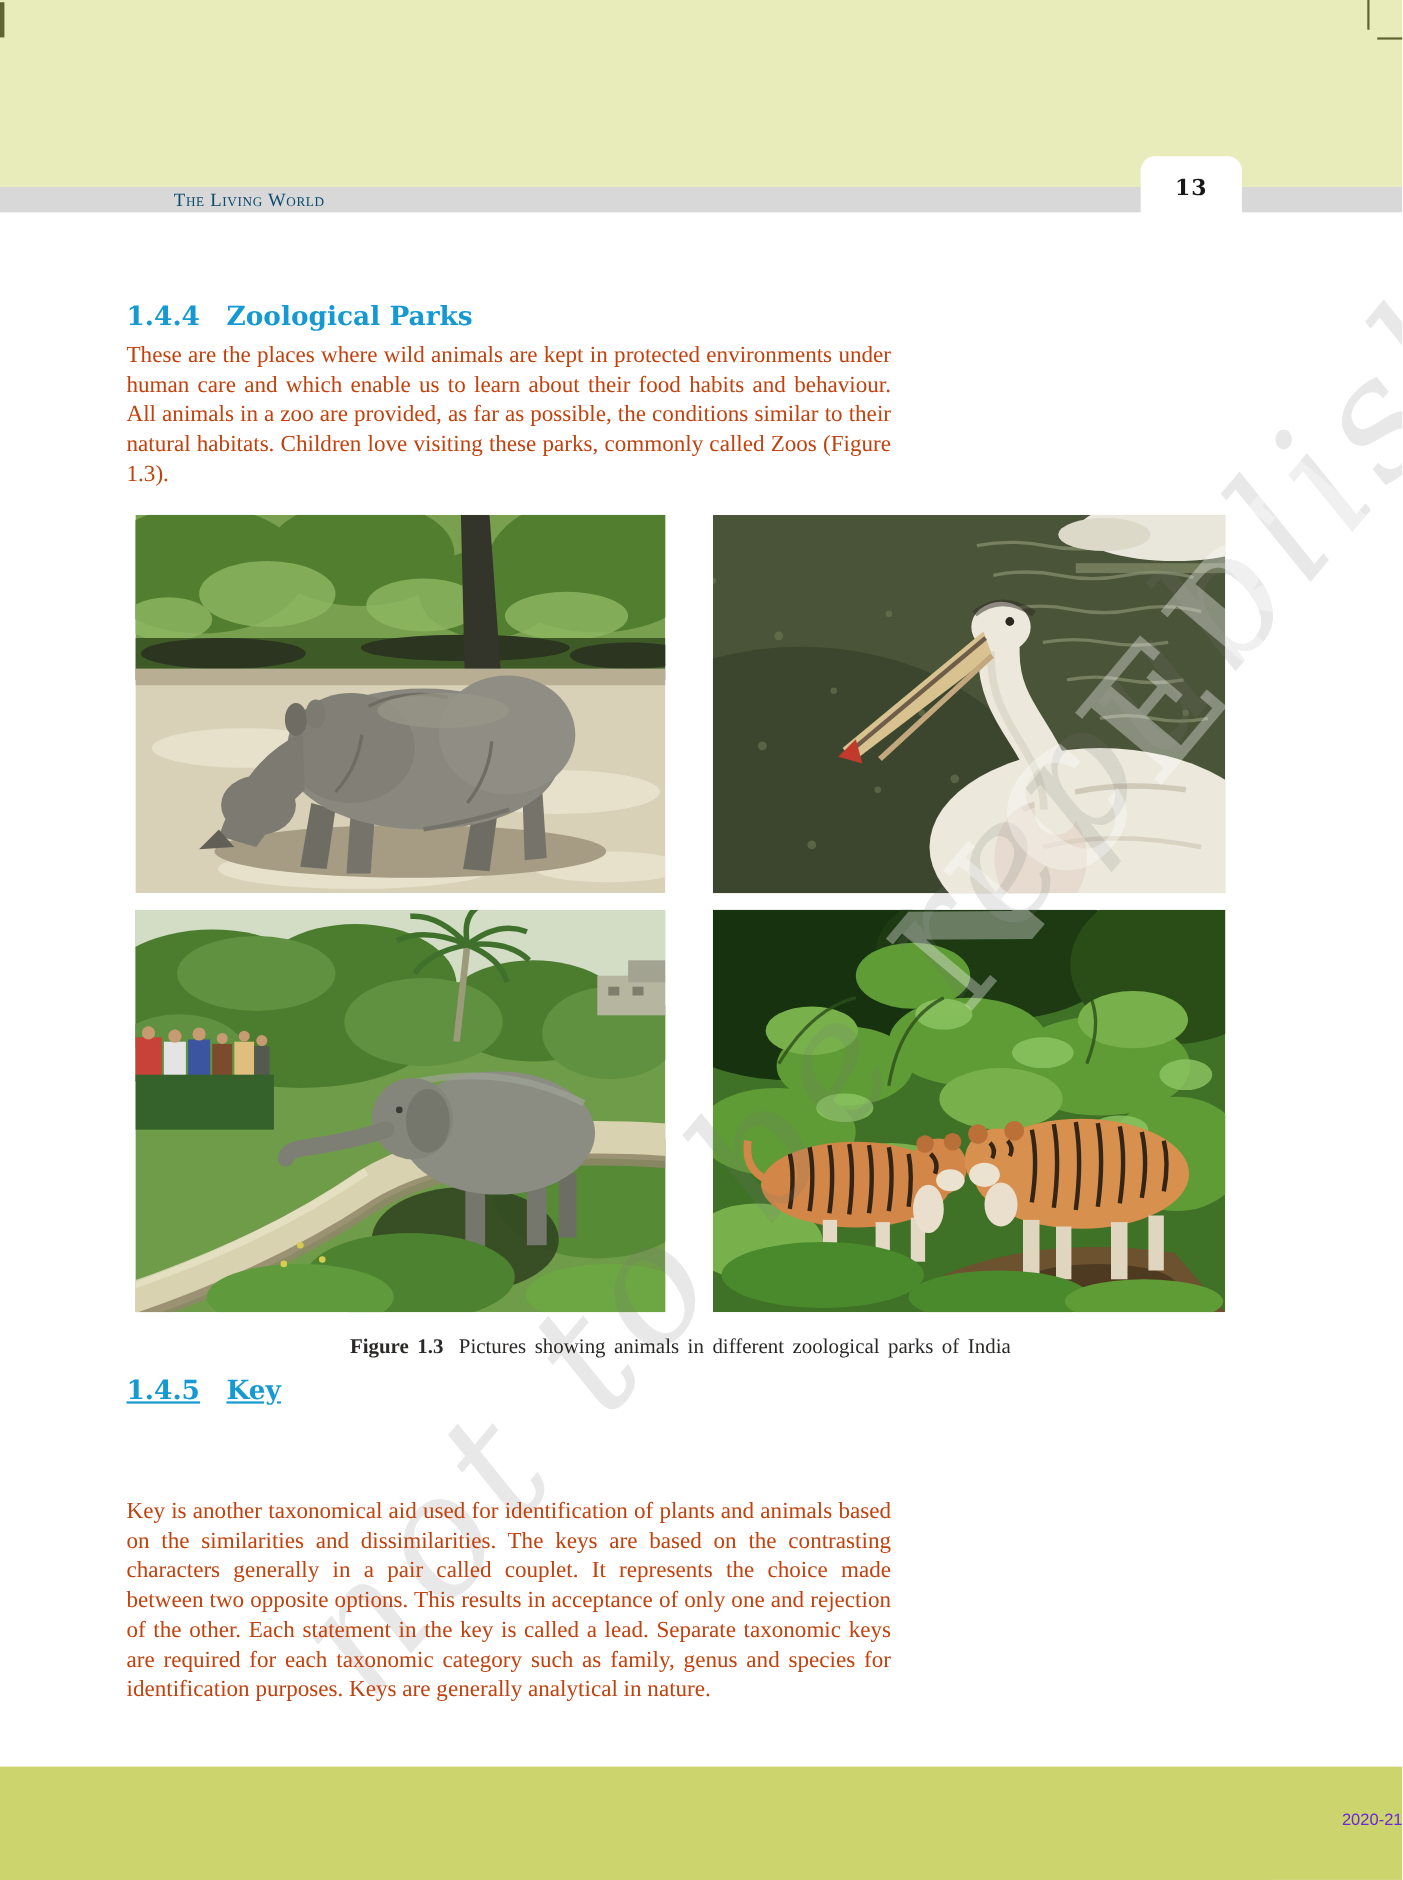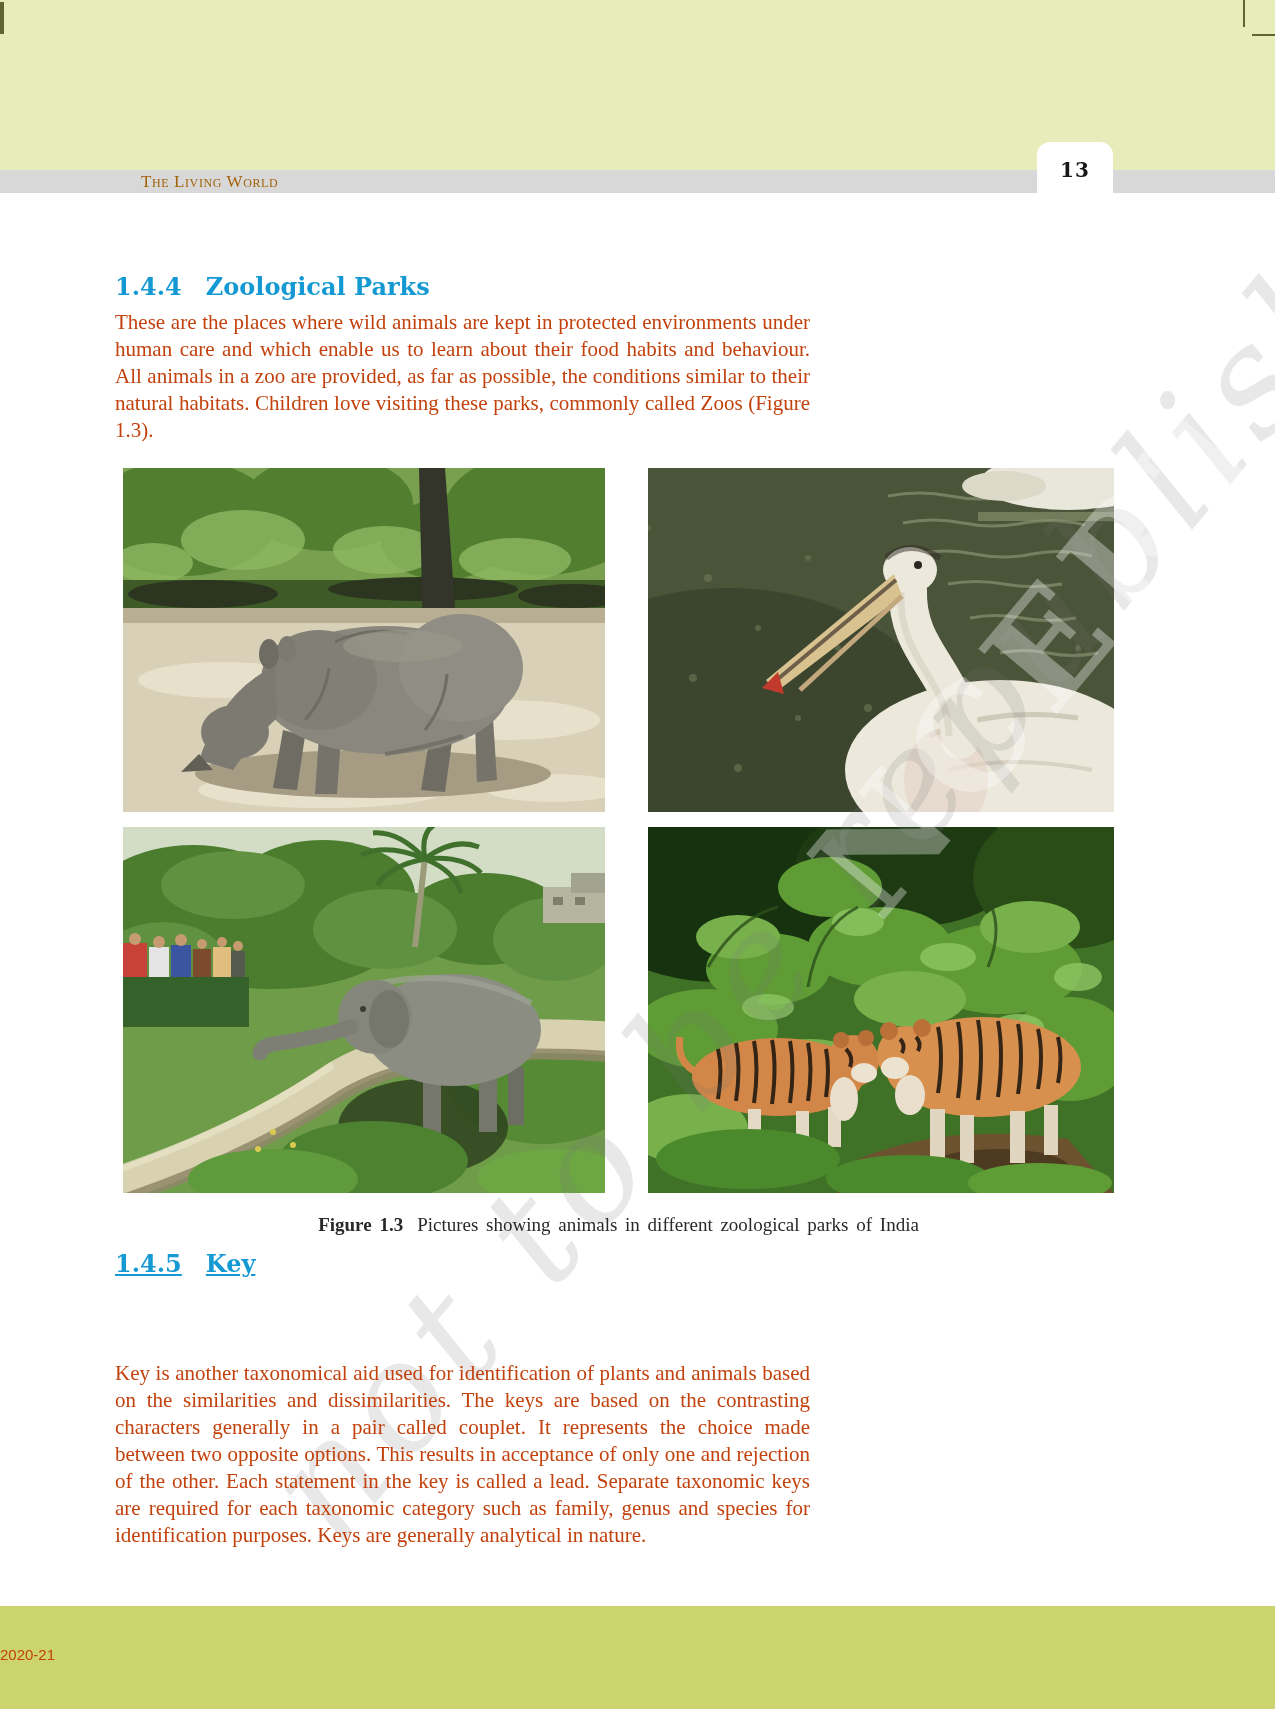--- a/index.html
+++ b/index.html
@@ -5,23 +5,23 @@
   html,body{margin:0;padding:0;background:#ffffff;}
   .page{position:relative;width:1275px;height:1709px;background:#ffffff;overflow:hidden;
         font-family:"Liberation Serif",serif;color:#2e2d2b;}
   
   .band-top{position:absolute;left:0;top:0;width:1275px;height:170px;background:#e8ecba;}
   .edge-mark{position:absolute;background:#5f6433;}
   .em1{left:0;top:2px;width:4px;height:32px;}
   .em2{left:1243px;top:0;width:2px;height:27px;}
   .em3{left:1252px;top:34px;width:23px;height:2px;}
   .header-bar{position:absolute;left:0;top:170px;width:1275px;height:23px;background:#d8d8d8;}
-  .header-title{position:absolute;left:141px;top:171px;font-variant:small-caps;
-        font-size:17px;line-height:21px;letter-spacing:.6px;color:#a16207;}
-  .page-tab{position:absolute;left:1037px;top:142px;width:76px;height:62px;background:#ffffff;
+  .header-title{position:absolute;left:158px;top:171px;font-variant:small-caps;
+        font-size:17px;line-height:21px;letter-spacing:.6px;color:#0c4a6e;}
+  .page-tab{position:absolute;left:1037px;top:142px;width:92px;height:62px;background:#ffffff;
         border-radius:13px 13px 0 0;z-index:4;text-align:center;}
   .page-tab span{display:inline-block;margin-top:16px;font-family:"DejaVu Serif",serif;
         font-weight:bold;font-size:20px;letter-spacing:1px;color:#171717;}
   
   .sec-head{position:absolute;left:115px;z-index:3;font-family:"DejaVu Serif",serif;
         font-weight:bold;font-size:24px;color:#1499d3;white-space:nowrap;}
   .sec-head .sec-num{margin-right:24px;}
   .sh1{top:272px;}
   .sh2{top:1249px;text-decoration:underline;}
   .para{position:absolute;left:115px;width:695px;z-index:3;font-size:21px;line-height:27px;
@@ -40,22 +40,22 @@
   .fig-caption .fig-label{font-family:Liberation Serif, serif;font-weight:bold;margin-right:14px;}
   
   .wm{position:absolute;z-index:2;white-space:nowrap;transform-origin:0 0;pointer-events:none;
       font-family:"DejaVu Serif",serif;}
   .wm-repub{left:230px;top:1460px;transform:rotate(-50deg);font-size:150px;font-style:italic;
       letter-spacing:10px;color:rgba(118,118,118,0.17);}
   .wm-ncert{left:780px;top:840px;transform:rotate(-50deg);font-size:140px;font-weight:bold;
       letter-spacing:14px;color:rgba(255,255,255,0.34);}
   
   .band-bottom{position:absolute;left:0;top:1606px;width:1275px;height:103px;background:#ccd46d;}
-  .footer-year{position:absolute;left:0;top:1646px;width:1275px;text-align:left;
-      font-family:"Liberation Sans",sans-serif;font-size:15px;color:#c2410c;}
+  .footer-year{position:absolute;left:0;top:1646px;width:1275px;text-align:right;
+      font-family:"Liberation Sans",sans-serif;font-size:15px;color:#6d28d9;}
 </style>
 </head>
 <body>
 
 <div class="page">
 
   <div class="band-top">
     <div class="edge-mark em1"></div>
     <div class="edge-mark em2"></div>
     <div class="edge-mark em3"></div>

